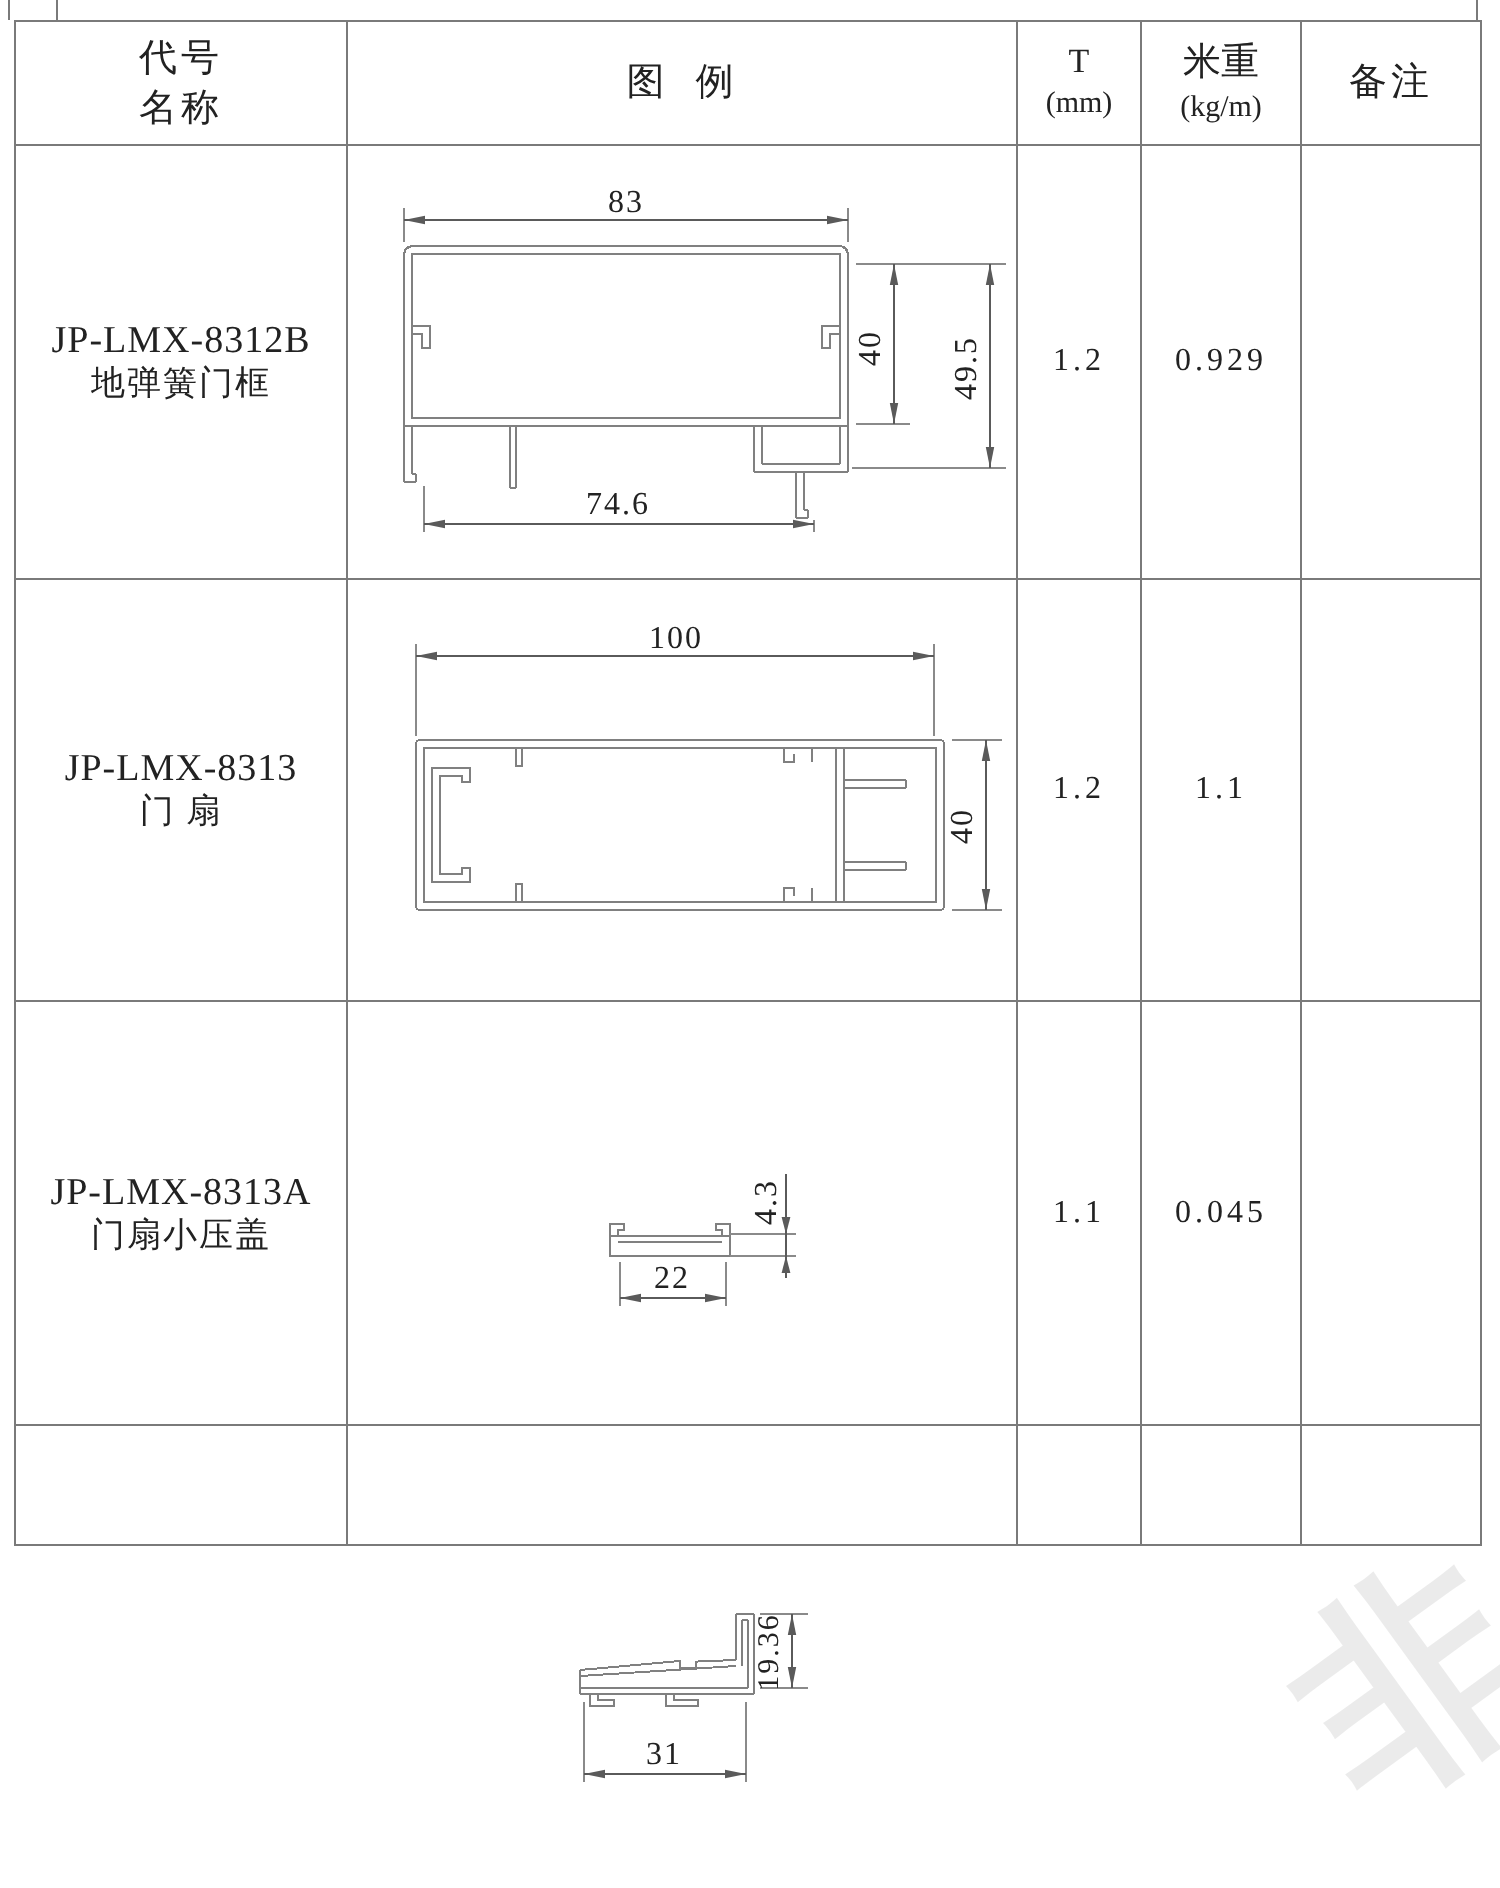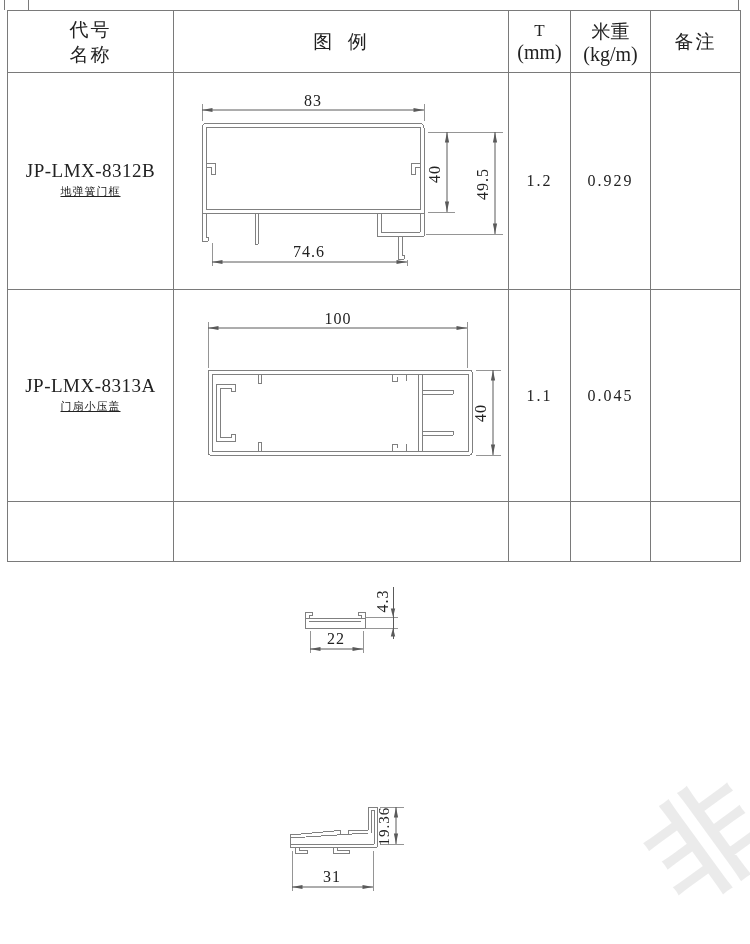--- a/index.html
+++ b/index.html
@@ -13,26 +13,26 @@
   table.spec{
     position:absolute;left:7px;top:10px;
     border-collapse:collapse;table-layout:fixed;
   }
   table.spec td{
     border:1px solid #7a7a7a;
     vertical-align:middle;text-align:center;
     padding:0;overflow:hidden;
   }
   .hdr-cn{font-size:19px;line-height:25px;letter-spacing:2px;}
-  .hdr-sm{font-size:20px;line-height:21px;}
+  .hdr-sm{font-size:15px;line-height:21px;}
   .hdr-t{font-size:17px;line-height:22px;}
   td.c1h{padding-right:66px;}
   td.c2h{padding-right:56px;white-space:pre;margin-top:26px;}
   .code{font-size:19px;line-height:21px;letter-spacing:0.5px;}
-  .cname{font-size:11px;line-height:21px;letter-spacing:1px;white-space:pre;text-decoration:underline;}
+  .cname{font-size:17px;line-height:21px;letter-spacing:1px;white-space:pre;}
   .val{font-size:16px;letter-spacing:2px;font-family:Liberation Serif, serif;}
   .pt1{padding-top:10px;}
   .pt2{padding-top:40px;}
   .pt3{padding-top:38px;}
   .pt4{padding-top:24px;}
   svg.draw{position:absolute;overflow:visible;}
   svg.draw line, svg.draw path, svg.draw rect{
     stroke:#808080;stroke-width:1;fill:none;
     shape-rendering:crispEdges;
   }
@@ -102,20 +102,30 @@
       <td class="pt1">
         <div class="code">JP-LMX-8312B</div>
         <div class="cname">地弹簧门框</div>
       </td>
       <td></td>
       <td class="val pt1">1.2</td>
       <td class="val pt1">0.929</td>
       <td></td>
     </tr>
 
+    <tr style="height:211px">
+      <td class="pt2">
+        <div class="code">JP-LMX-8313</div>
+        <div class="cname">门 扇</div>
+      </td>
+      <td></td>
+      <td class="val pt2">1.2</td>
+      <td class="val pt2">1.1</td>
+      <td></td>
+    </tr>
 
     <tr style="height:212px">
       <td class="pt3">
         <div class="code">JP-LMX-8313A</div>
         <div class="cname">门扇小压盖</div>
       </td>
       <td></td>
       <td class="val pt3">1.1</td>
       <td class="val pt3">0.045</td>
       <td></td>

